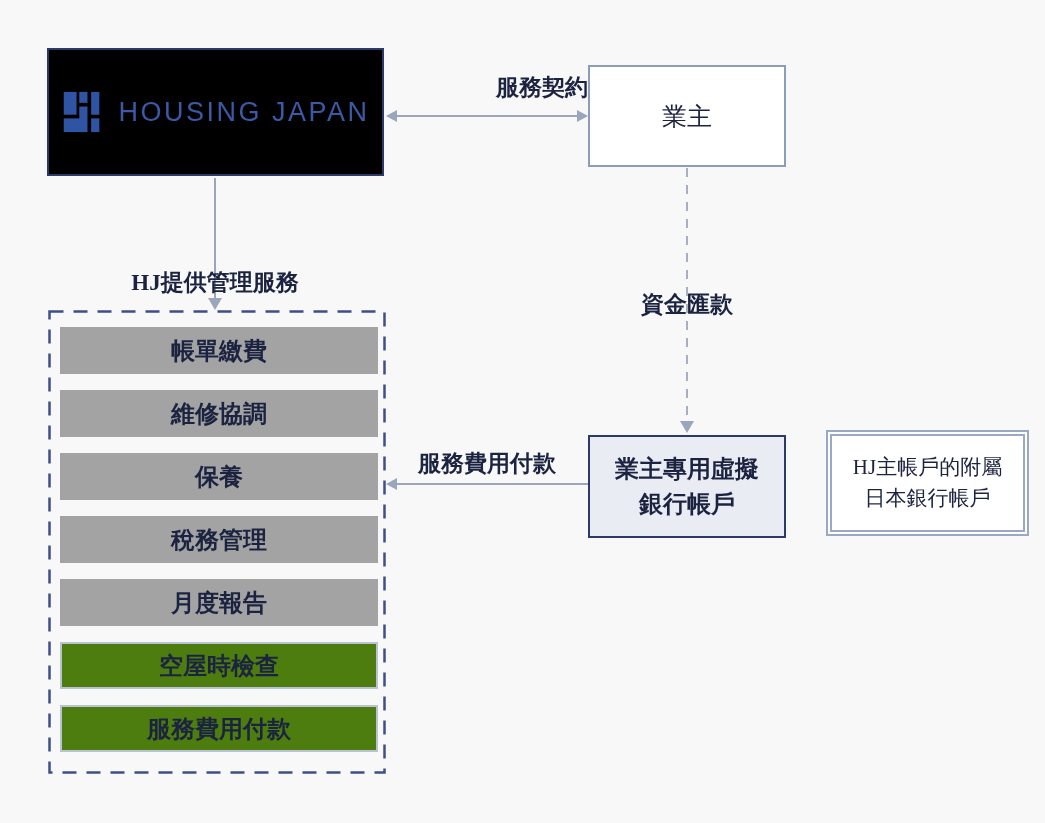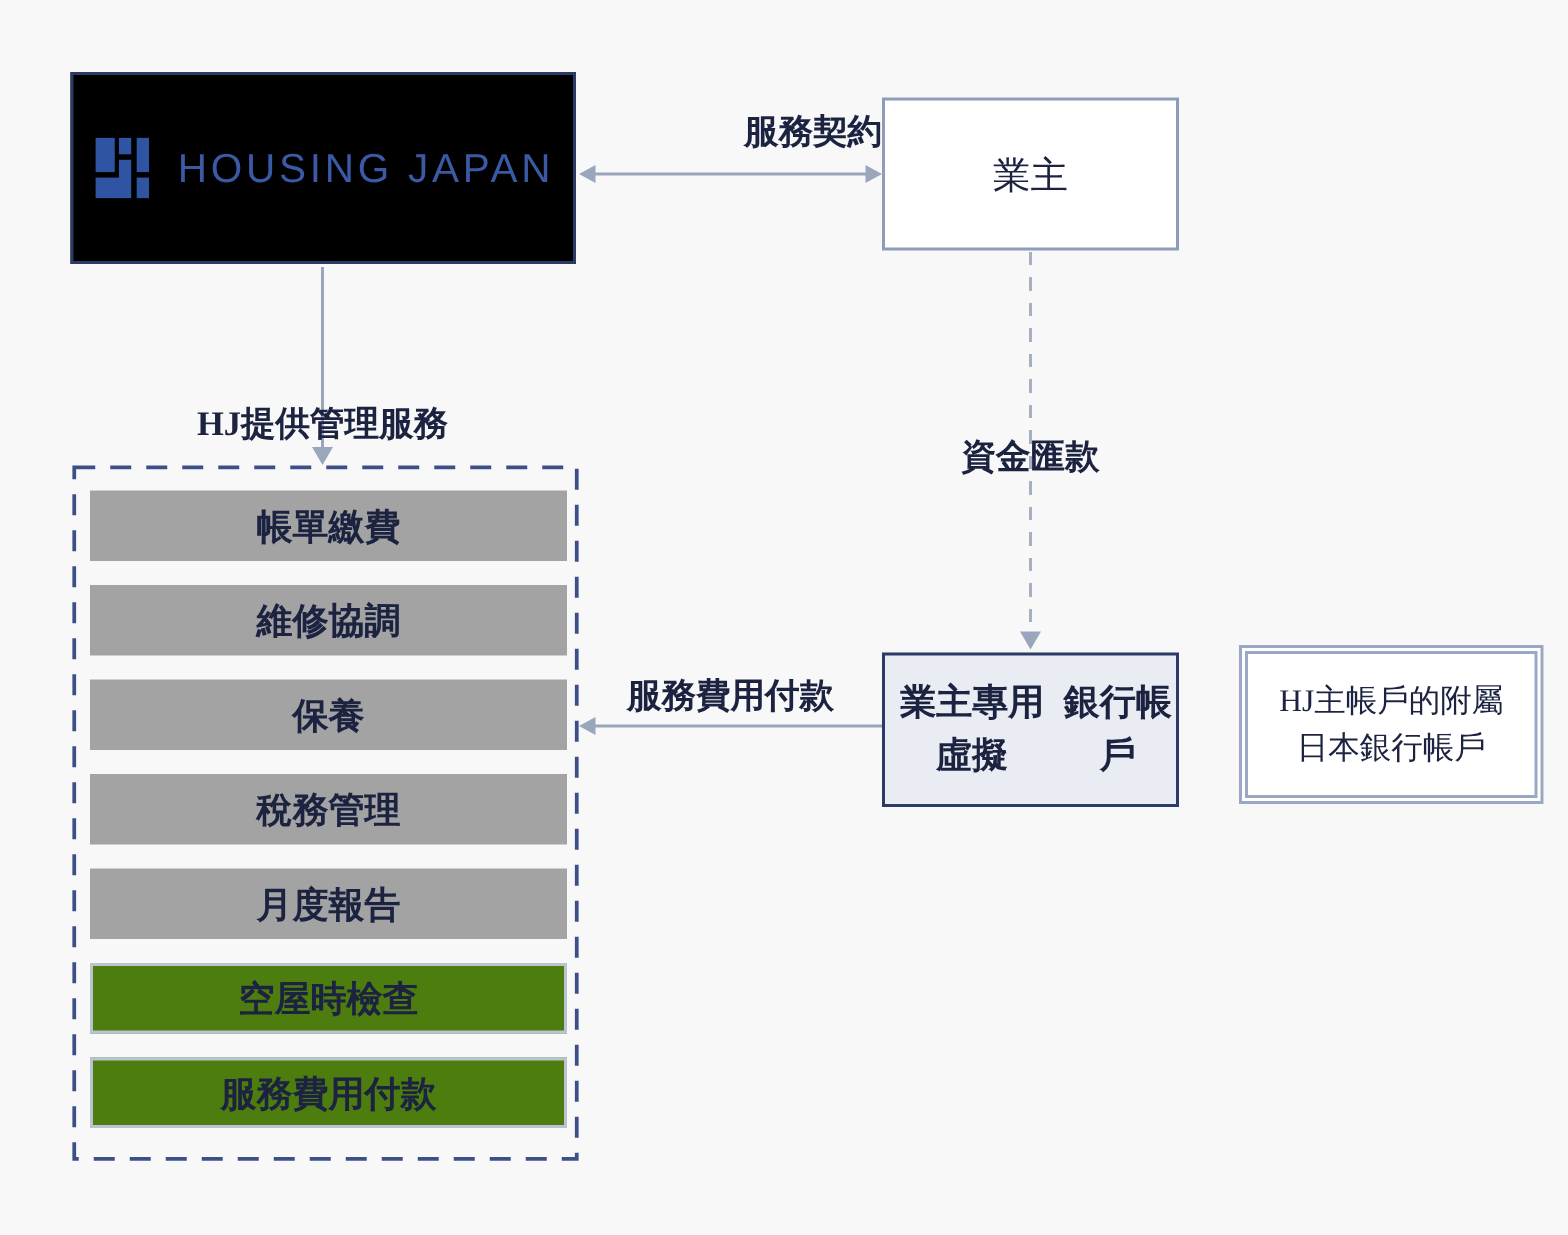--- a/index.html
+++ b/index.html
@@ -21,21 +21,21 @@
   }
   .owner-box{
     left:588px;top:65px;width:198px;height:102px;background:#ffffff;
     border:2px solid #8c9cba;box-sizing:border-box;
     display:flex;align-items:center;justify-content:center;
     font-size:25px;
   }
   .virtual-box{
     left:588px;top:435px;width:198px;height:103px;background:#e9ecf3;
     border:2px solid #2b3a67;box-sizing:border-box;
-    display:flex;flex-direction:row;align-items:center;justify-content:center;
+    display:flex;flex-direction:column;align-items:center;justify-content:center;
     font-size:24px;font-weight:700;line-height:1.45;text-align:center;
   }
   .bank-box{
     left:826px;top:430px;width:203px;height:106px;background:#ffffff;
     border:2px solid #9aa8c5;box-sizing:border-box;position:absolute;
     display:flex;flex-direction:column;align-items:center;justify-content:center;
     font-size:21px;line-height:1.5;text-align:center;
   }
   .bank-box::before{
     content:"";position:absolute;inset:2px;border:2px solid #9aa8c5;pointer-events:none;

